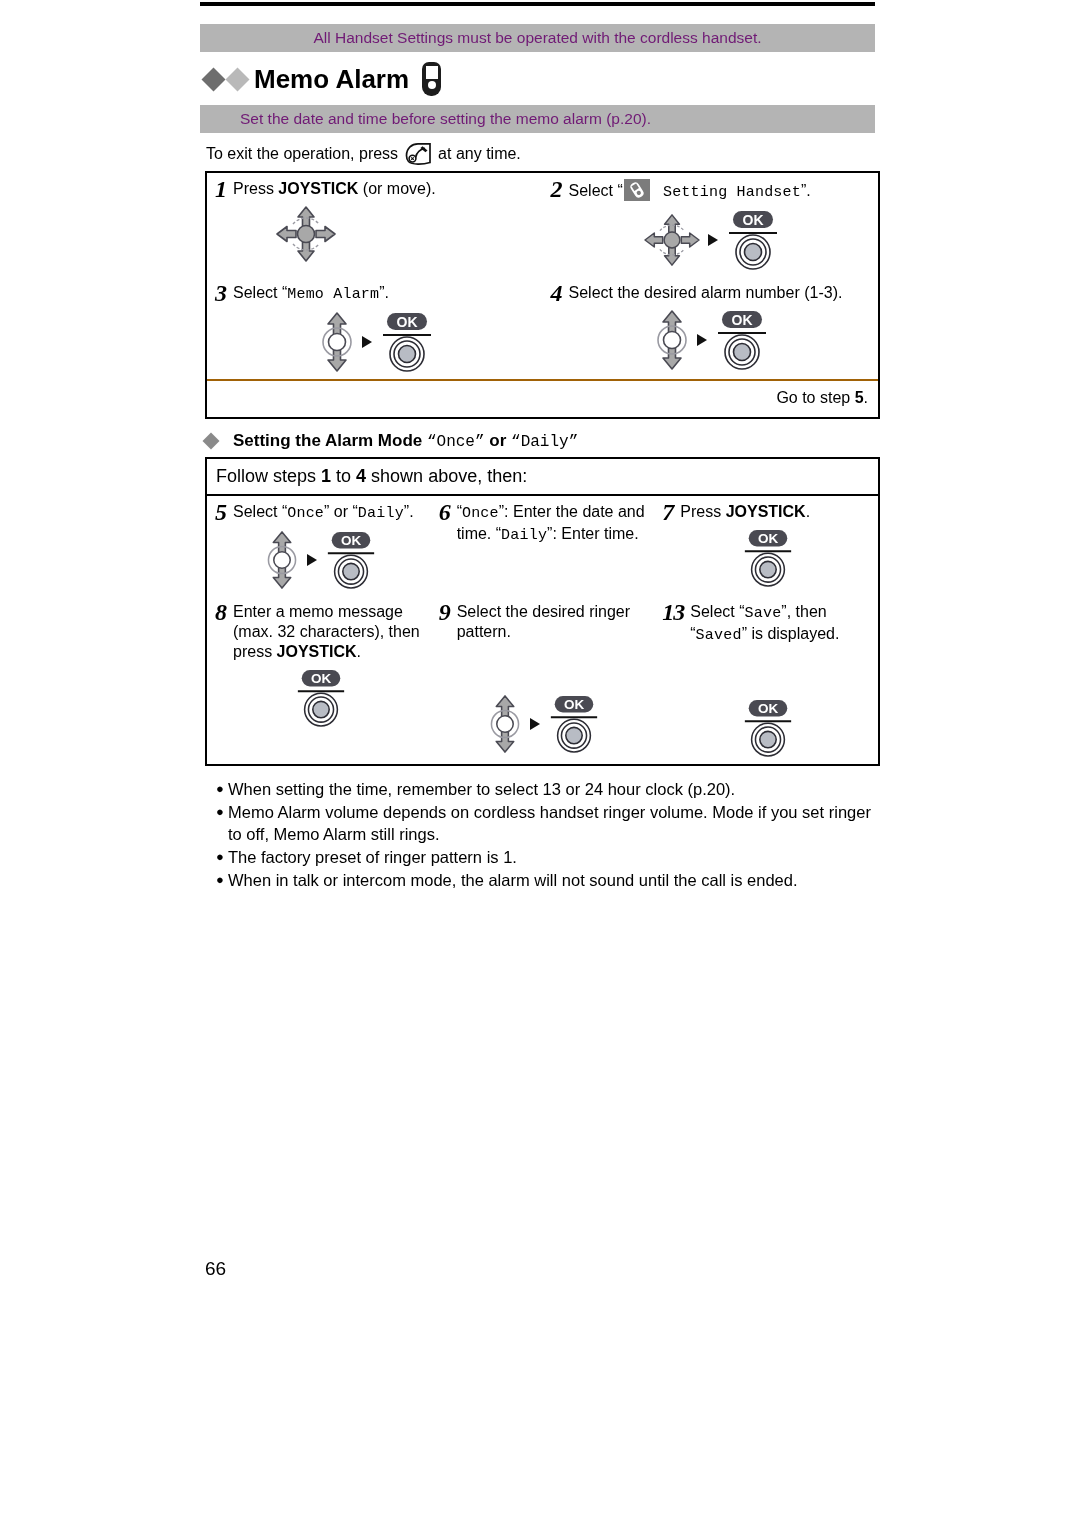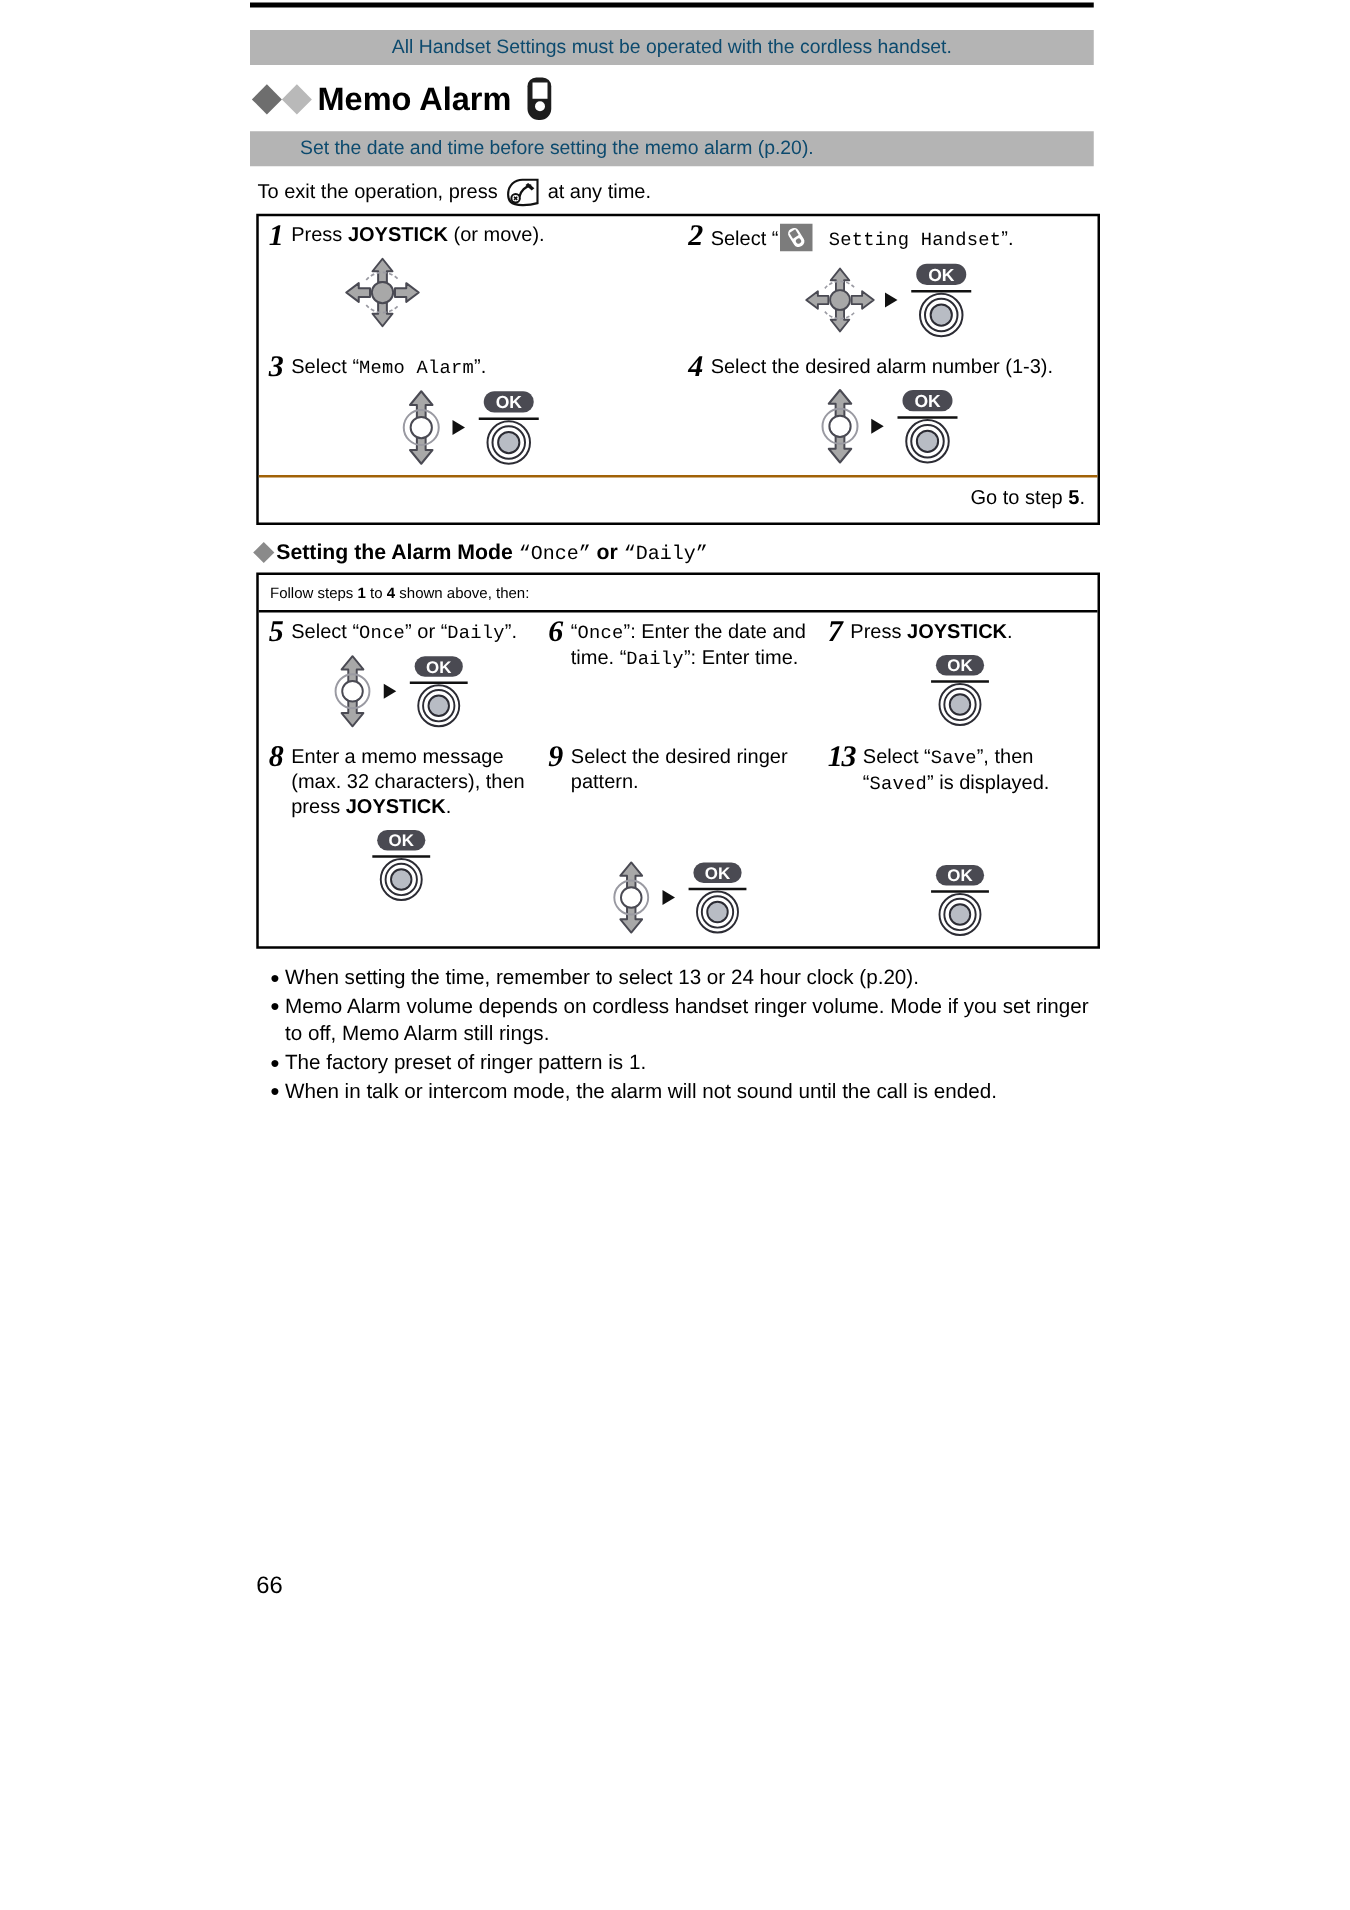--- a/index.html
+++ b/index.html
@@ -16,21 +16,21 @@
 
   
   .page-title {
     font-size:31px; font-weight:bold; letter-spacing:-0.2px;
     margin:0; padding:250px 0 4px 5px;
   }
   .title-rule { height:4px; background:#000; width:675px; margin:2px 0 0 0; }
 
   
   .banner {
-    background:#b4b4b4; color:#0c4a6e;
+    background:#b4b4b4; color:#701a75;
     font-size:15.5px; line-height:22px;
     padding:3px 6px; width:675px;
   }
   .banner-center { text-align:center; }
   .banner-top { margin-top:18px; }
   .banner-sub { margin-top:9px;padding-left:40px; }
 
   
   .section-heading {
     display:flex; align-items:center; gap:7px;
@@ -74,26 +74,26 @@
   .glyphrow.left-ind { justify-content:flex-start; padding-left:60px; }
   .glyphrow.ok-only { justify-content:center; }
 
   .gotostep {
     border-top:2px solid #a16207; text-align:right;
     font-size:16px; padding:8px 10px 10px 0;
   }
   .gotostep b { font-weight:bold; }
 
   
-  .subheading { display:flex; align-items:center; gap:4px; margin:12px 0 6px 5px;text-align:center; }
+  .subheading { display:flex; align-items:center; gap:16px; margin:12px 0 6px 5px;text-align:center; }
   .subheading .dia { width:12px; height:12px; background:#8a8a8a; }
   .subheading .txt { font-size:17px; font-weight:bold; }
   .subheading .txt .mono { font-family:"Liberation Mono", monospace; font-weight:normal; font-size:16px; }
 
-  .followline { font-size:12px; padding:7px 0 7px 9px; border-bottom:2px solid #000; }
+  .followline { font-size:18px; padding:7px 0 7px 9px; border-bottom:2px solid #000; }
   .followline b { font-weight:bold; }
 
   
   .notes { margin:12px 0 0 12px; }
   .note { display:flex; font-size:16.5px; line-height:22px; margin-bottom:1px; }
   .note .bullet { width:16px; flex:none; text-align:center; font-size:13px; line-height:22px; }
   .note .ntxt { flex:1; }
 
   .pagenum { position:absolute; left:5px; top:1258px; font-size:19px; }
 

